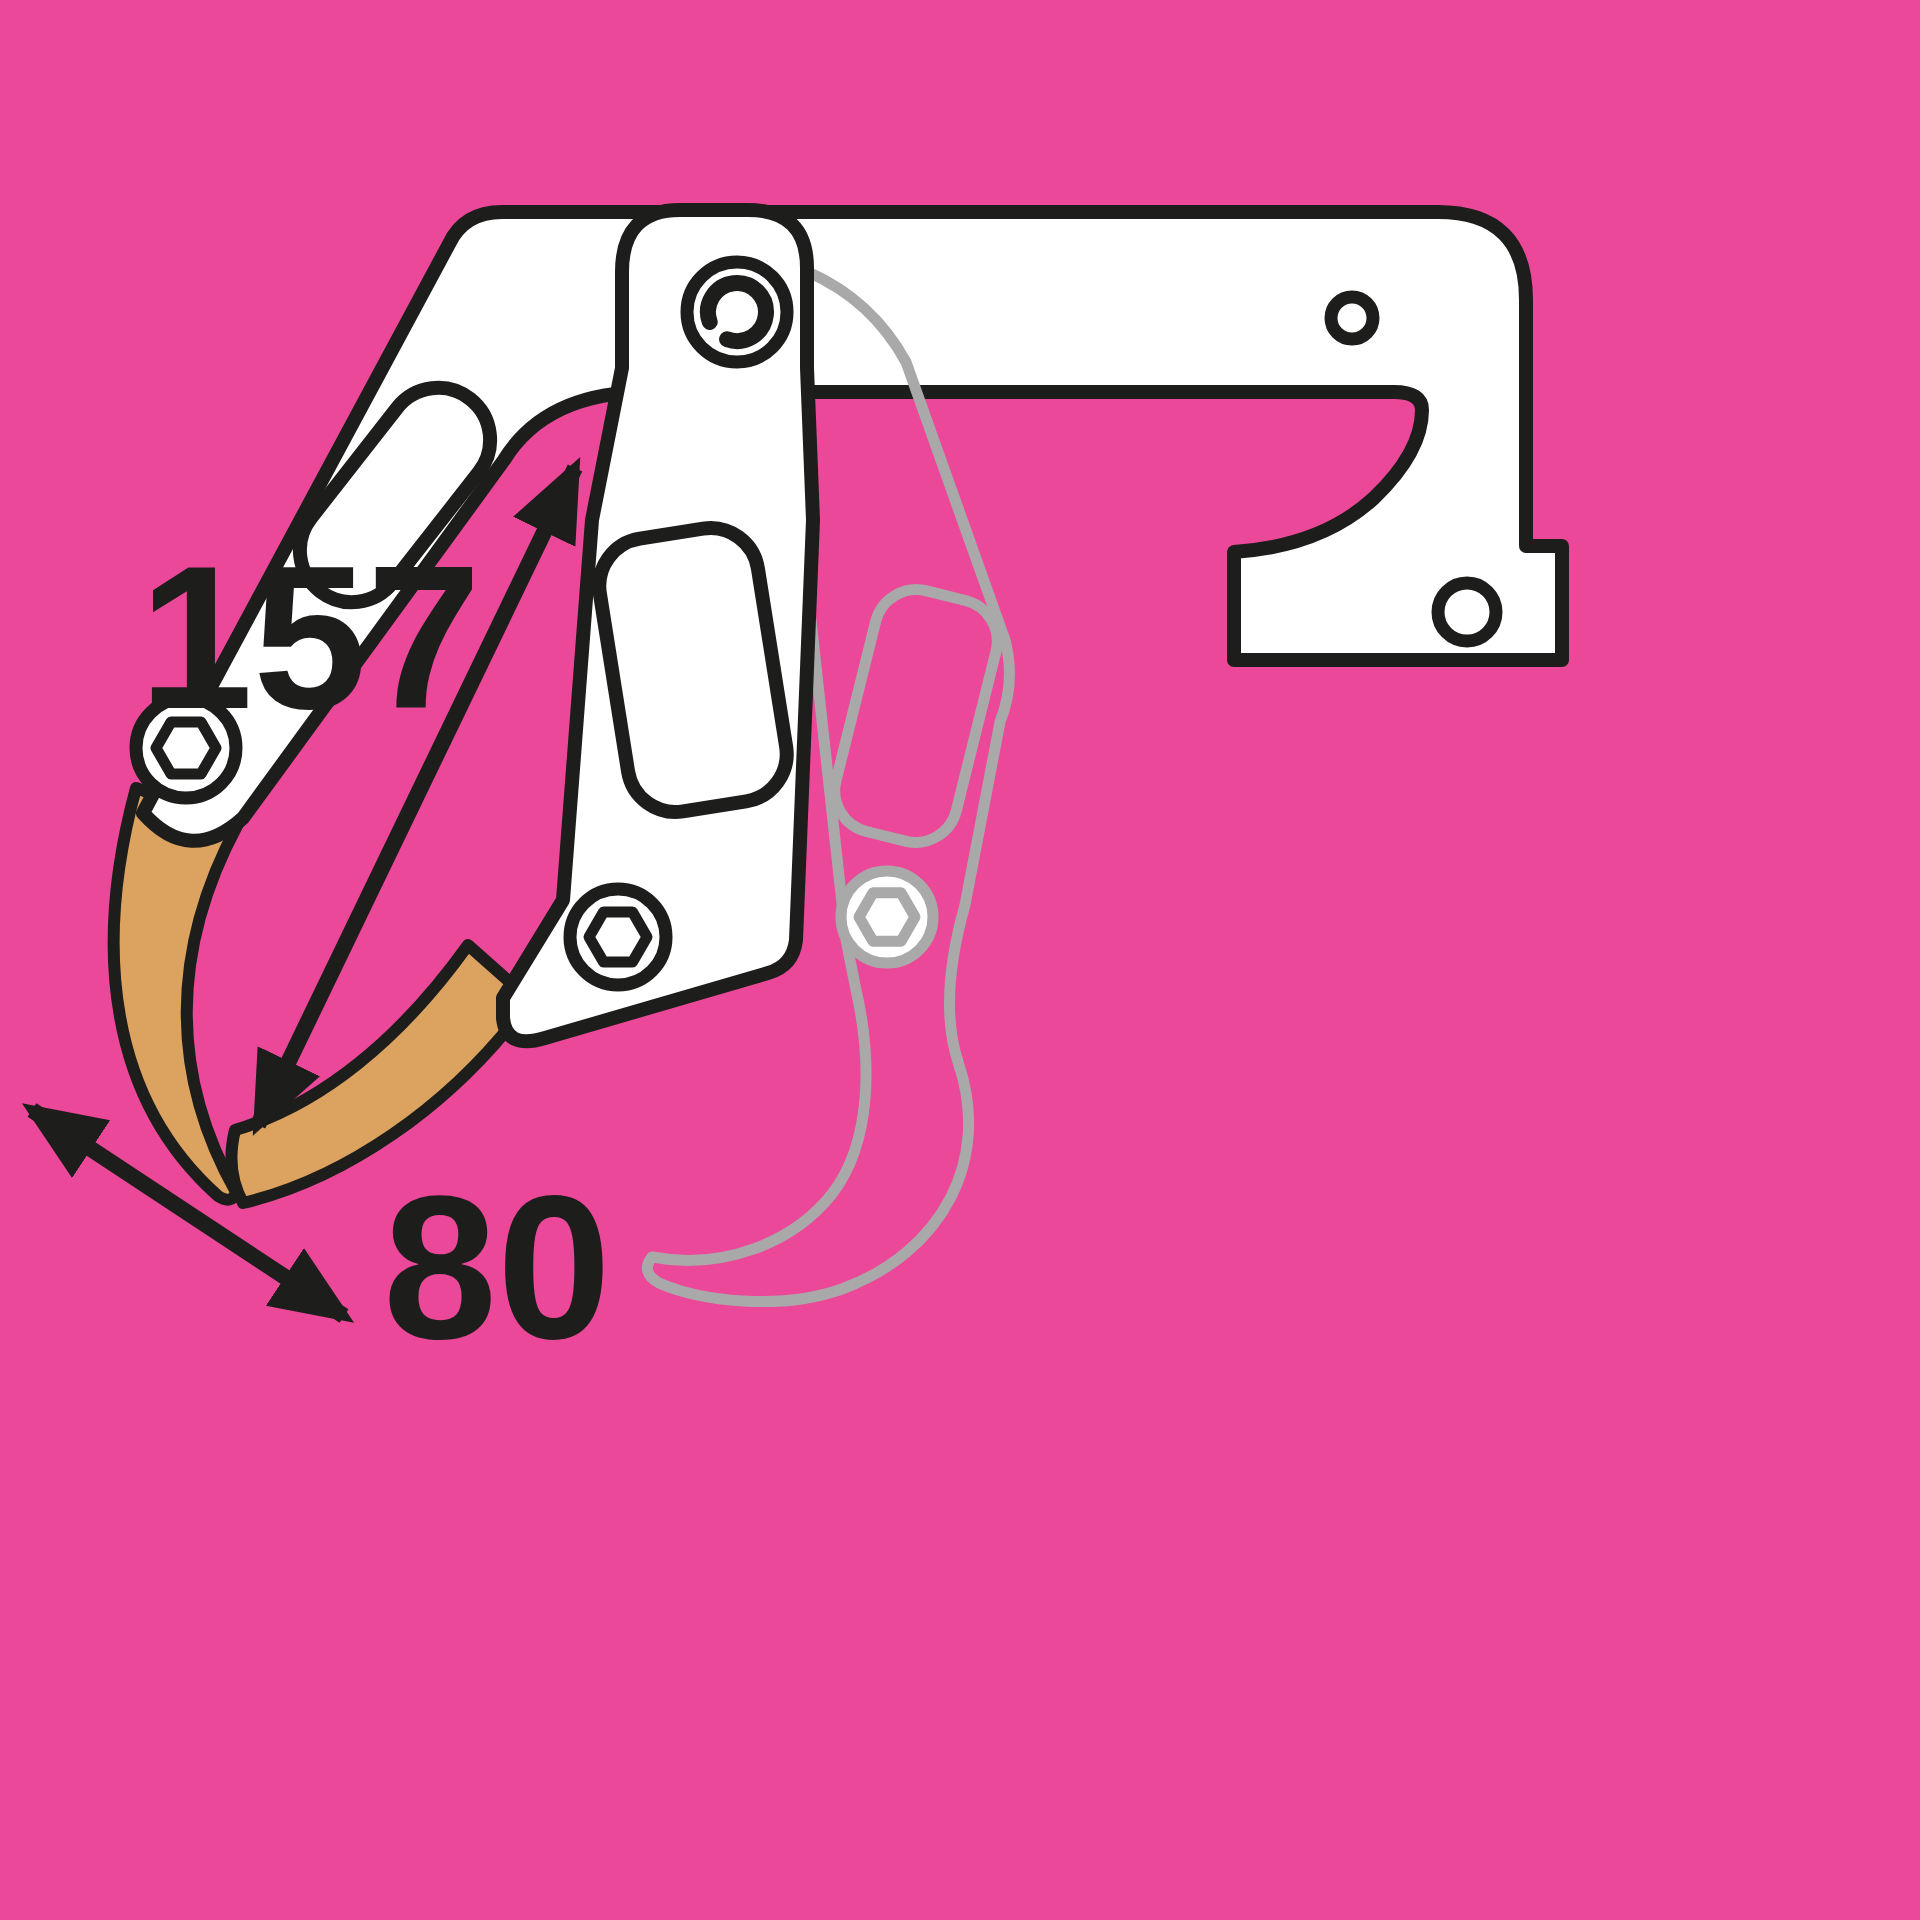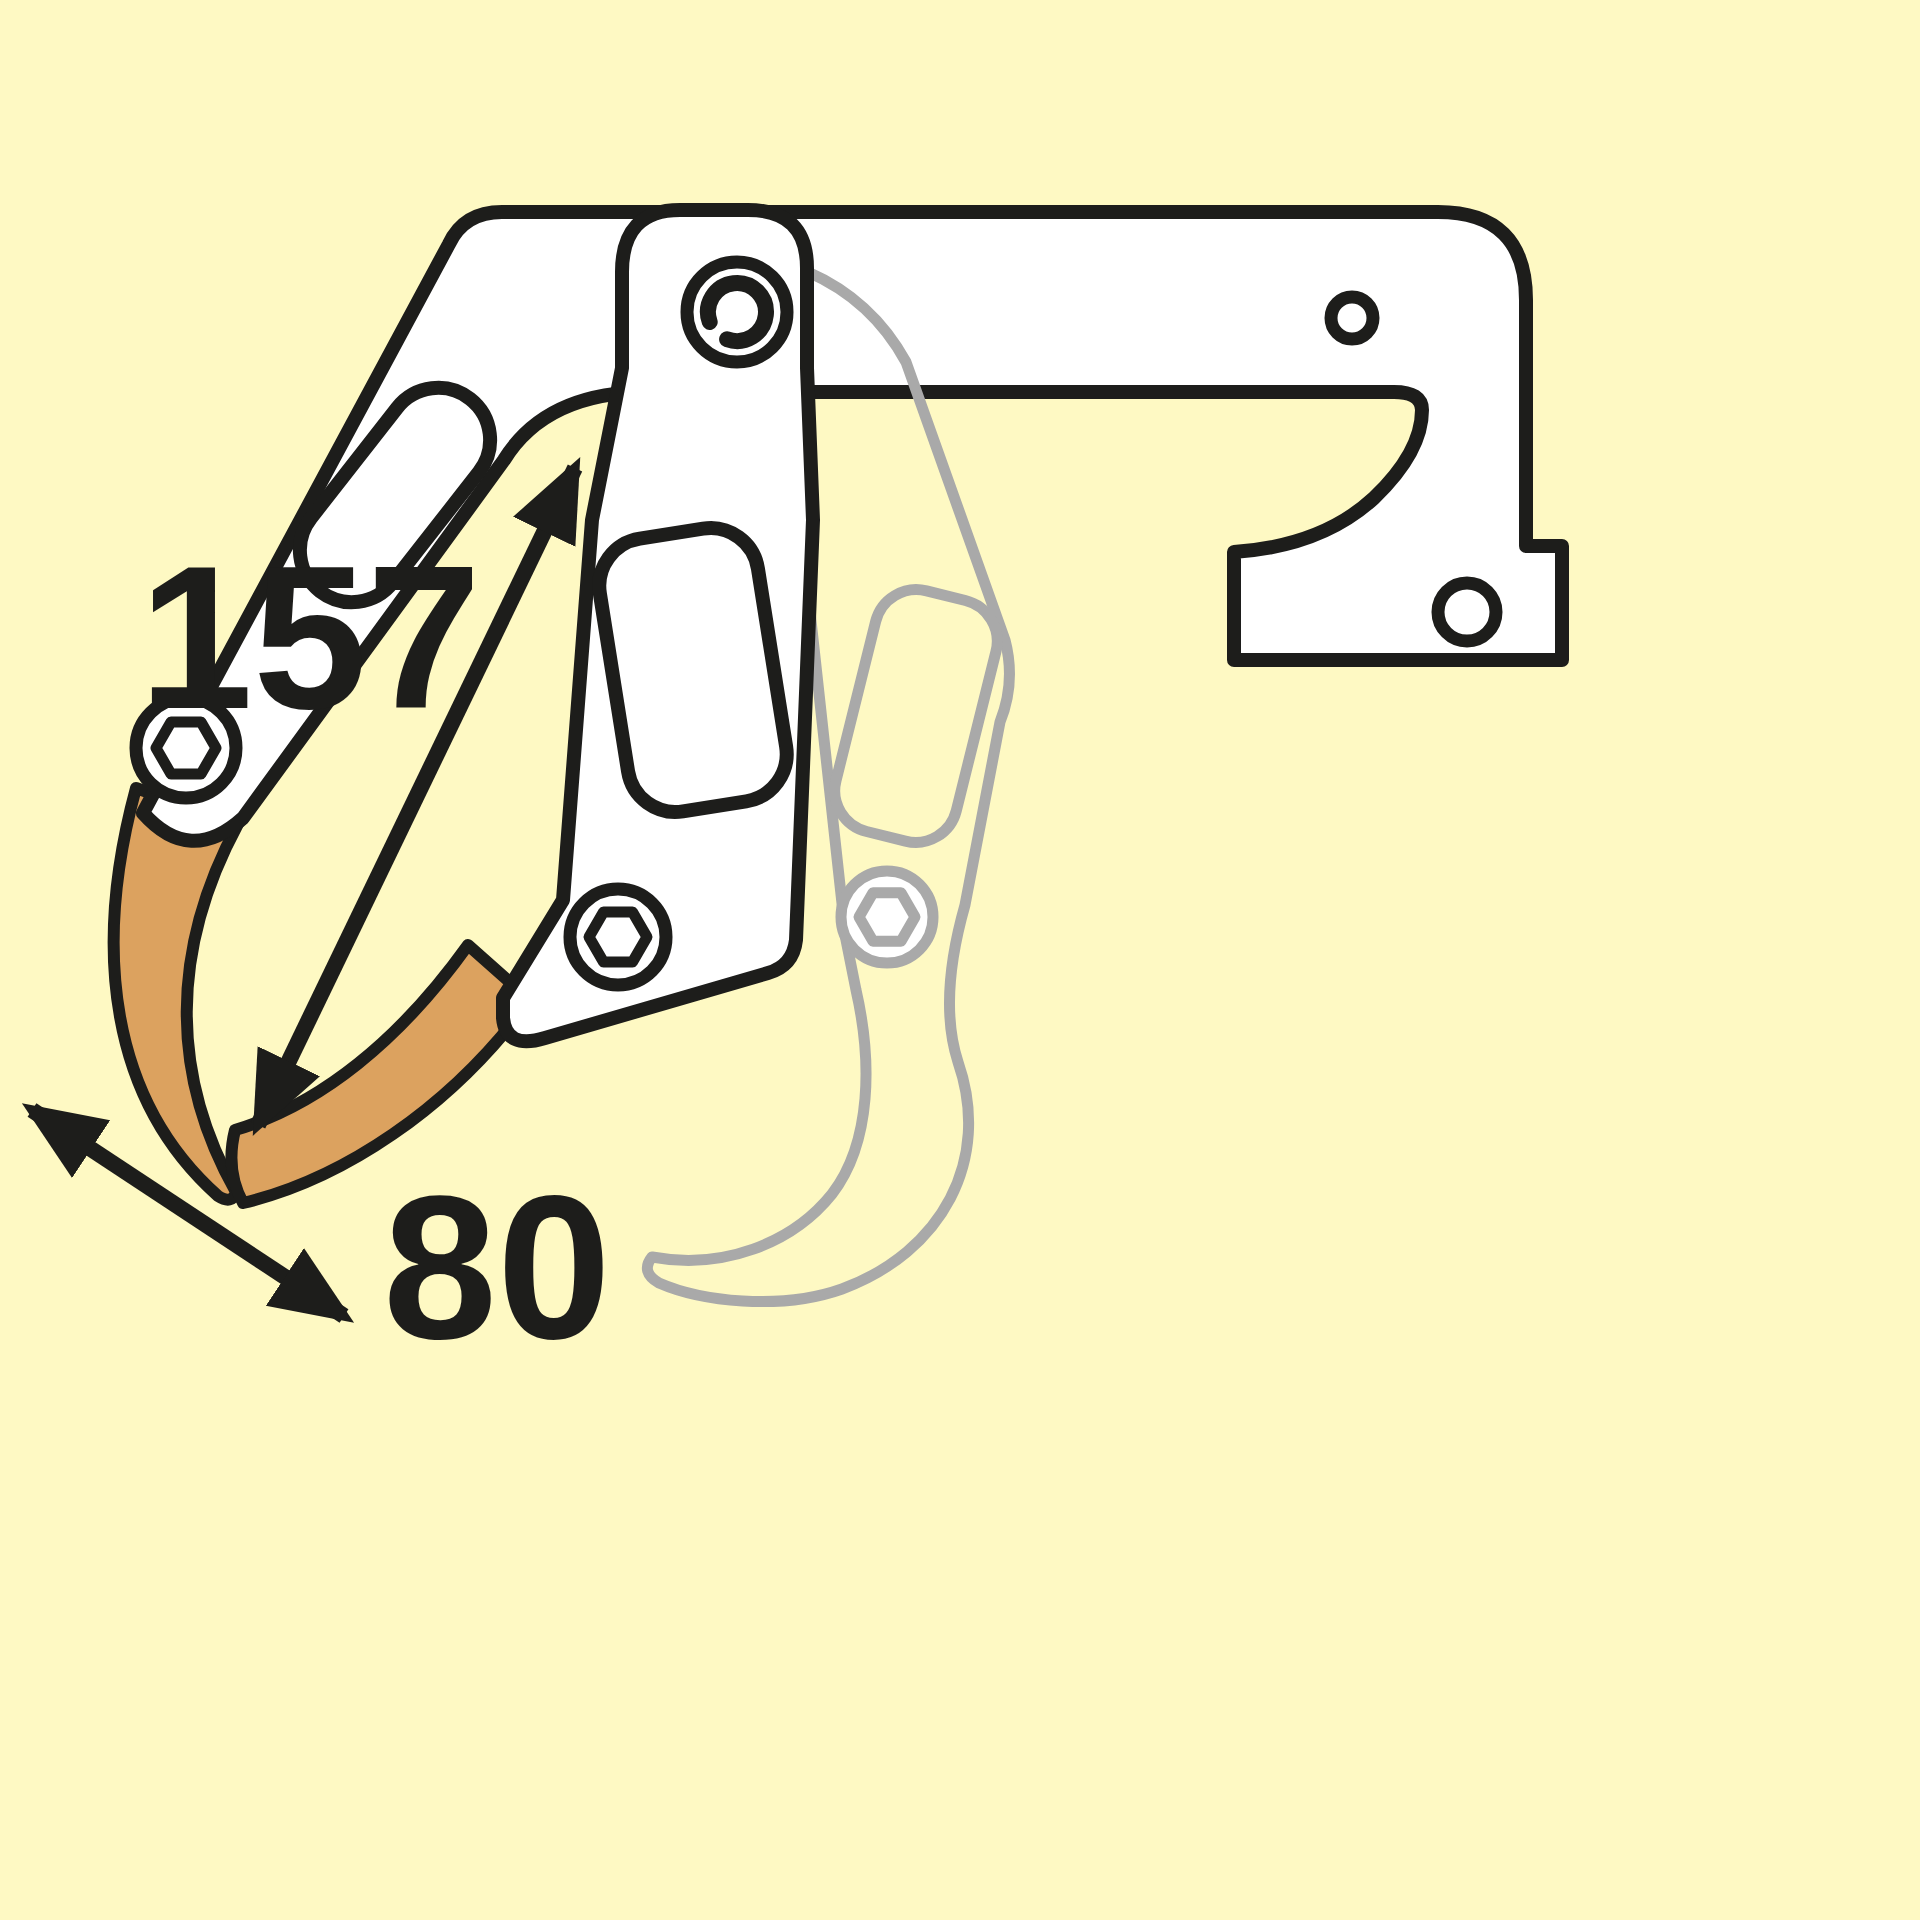--- a/index.html
+++ b/index.html
@@ -1,16 +1,16 @@
 <!DOCTYPE html>
 <html><head>
 <meta charset="utf-8">
 <style>
   html,body{margin:0;padding:0;background:#ffffff;}
-  .canvas{position:relative;width:1920px;height:1920px;background:#fef9c3;overflow:hidden;}
+  .canvas{position:relative;width:1920px;height:1920px;background:#ec4899;overflow:hidden;}
   svg{display:block;width:1920px;height:1920px;}
   .outline{fill:#ffffff;stroke:#1d1d1b;stroke-width:14;stroke-linejoin:round;stroke-linecap:round;}
   .tanpiece{stroke:#1d1d1b;stroke-width:12;stroke-linejoin:round;}
   .ghost{fill:none;stroke-width:11;stroke-linejoin:round;stroke-linecap:round;}
   .ghostfillwhite{fill:#ffffff;stroke-width:11;}
   .boltc{fill:#ffffff;stroke:#1d1d1b;stroke-width:13;}
   .bolthex{fill:#ffffff;stroke:#1d1d1b;stroke-width:11;stroke-linejoin:round;}
   .hole{fill:#ffffff;stroke:#1d1d1b;stroke-width:13;}
   .dimline{stroke:#1d1d1b;stroke-width:16;fill:none;}
   .ring{fill:none;stroke:#1d1d1b;stroke-width:16;stroke-linecap:round;}

